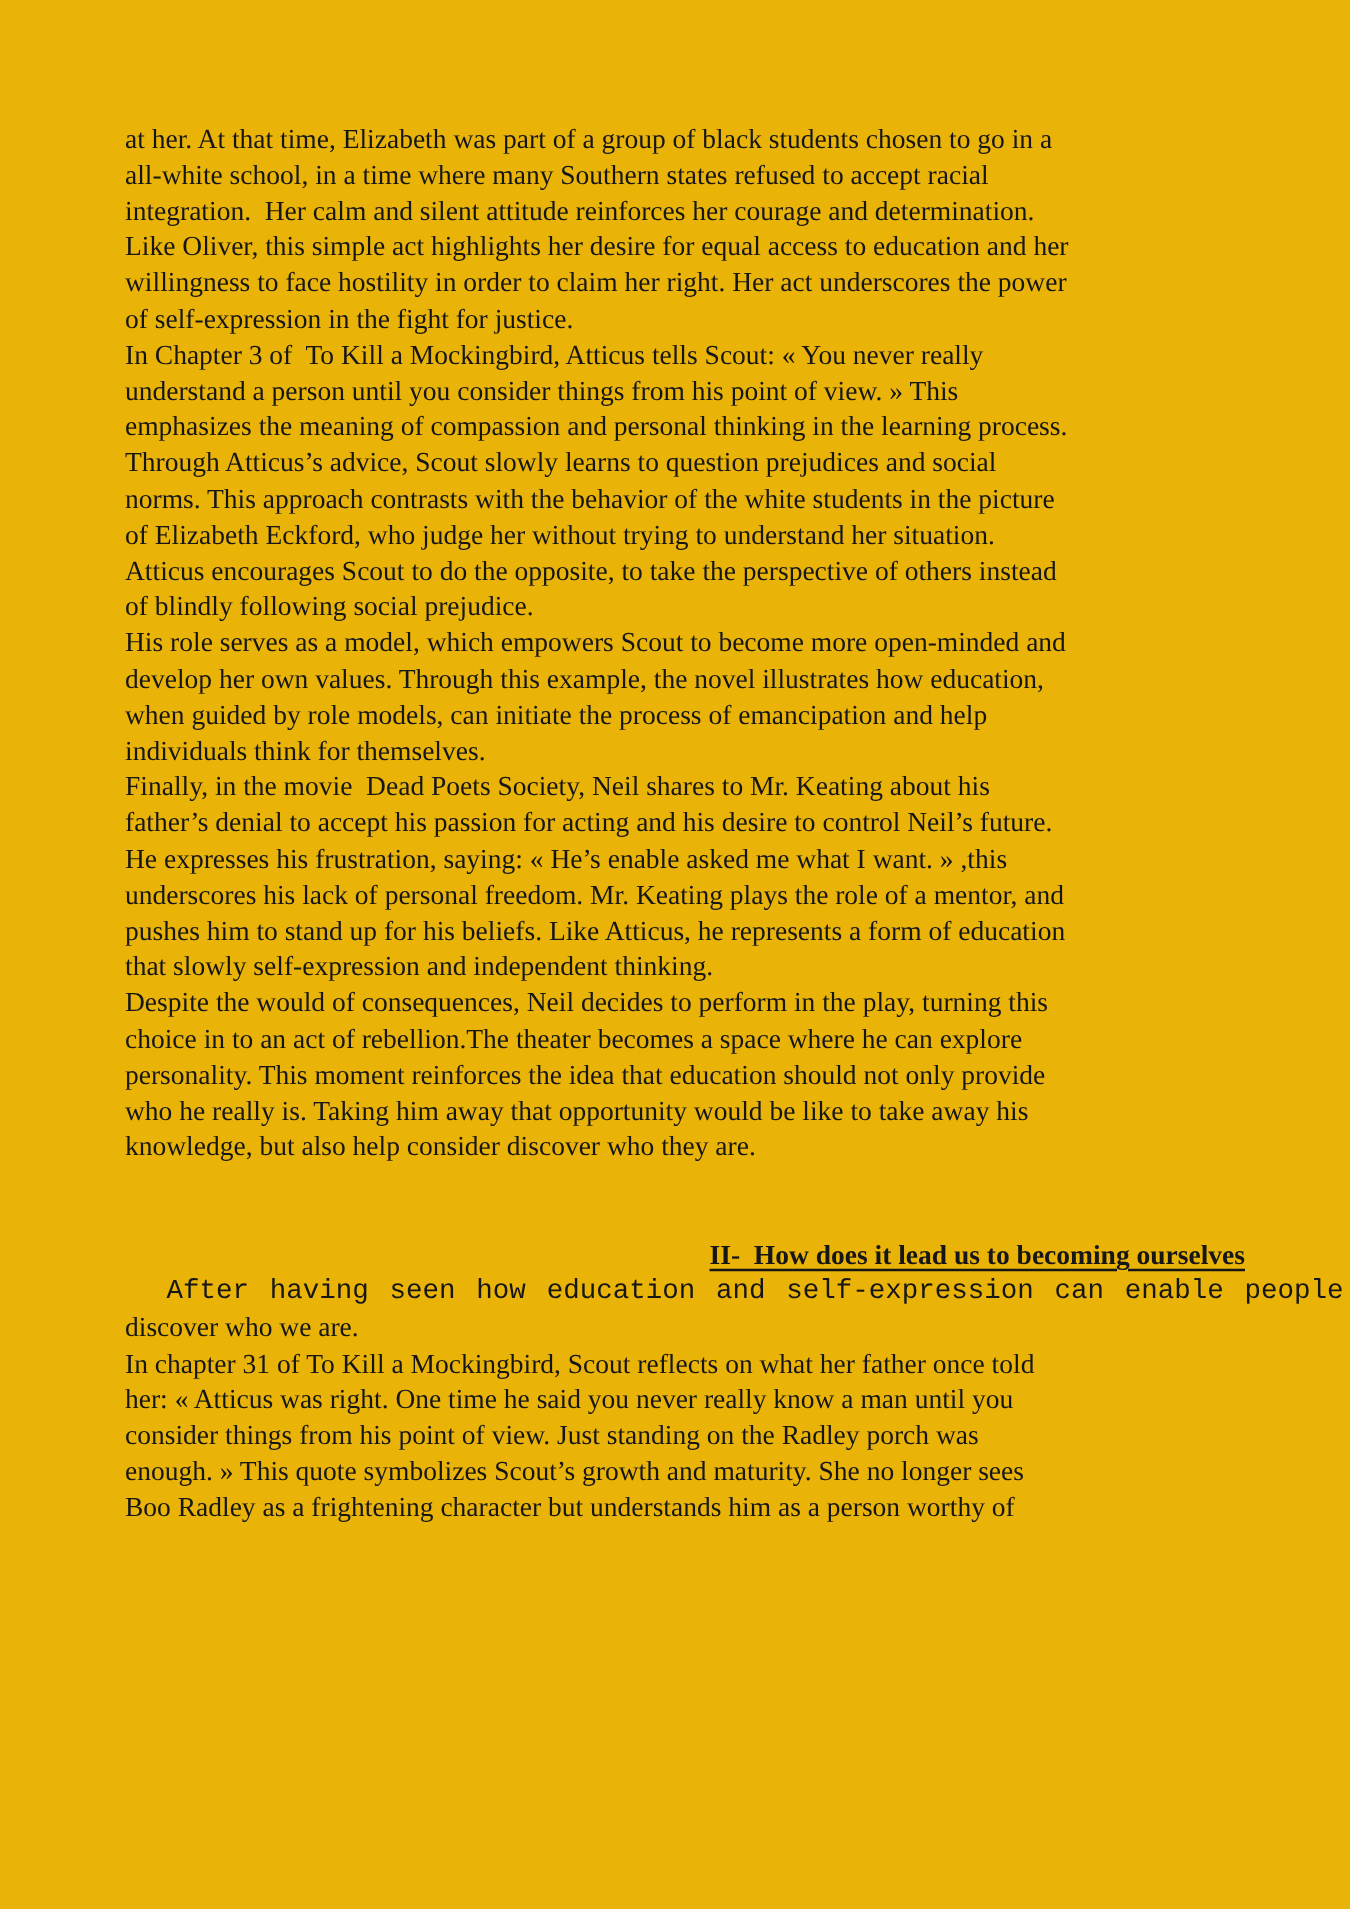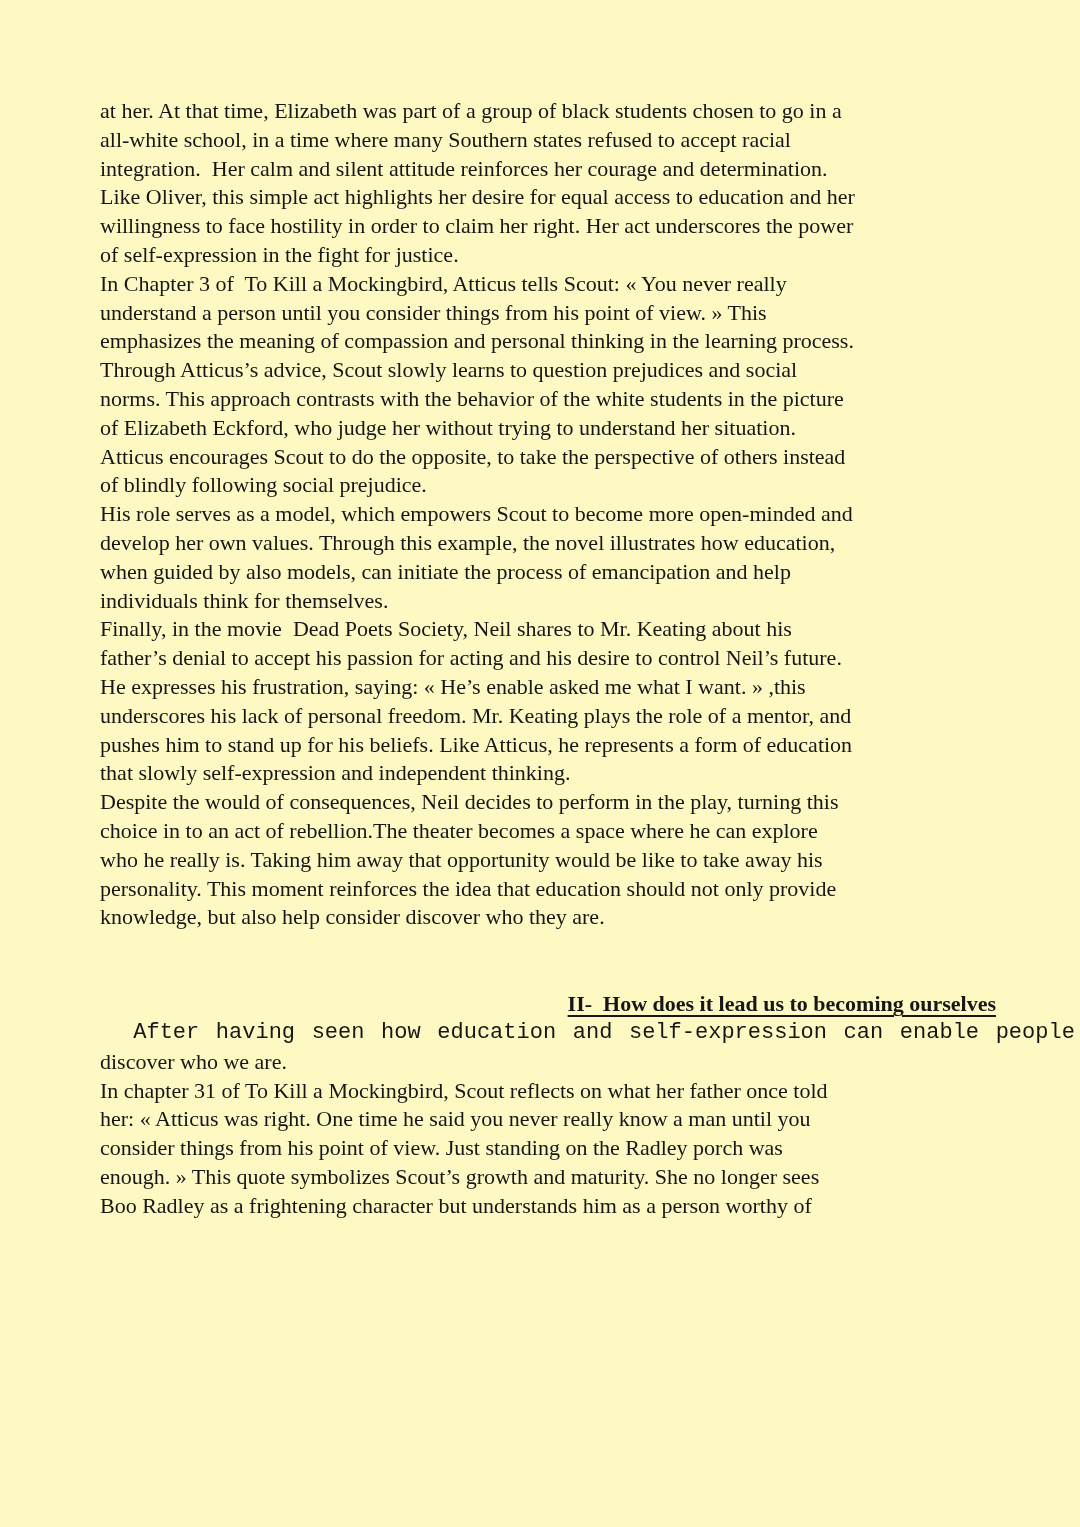--- a/index.html
+++ b/index.html
@@ -4,21 +4,21 @@
 <style>
   html, body {
     margin: 0;
     padding: 0;
     background: #ffffff;
   }
   .page {
     position: relative;
     width: 1080px;
     height: 1527px;
-    background: #fef9c3;
+    background: #eab308;
     overflow: hidden;
     box-sizing: border-box;
   }
   .doc {
     position: absolute;
     top: 97px;
     left: 100px;
     width: 896px;
     font-family: "Liberation Serif", "DejaVu Serif", serif;
     font-size: 22px;
@@ -63,34 +63,34 @@
         <div class="line">In Chapter 3 of  To Kill a Mockingbird, Atticus tells Scout: « You never really</div>
         <div class="line">understand a person until you consider things from his point of view. » This</div>
         <div class="line">emphasizes the meaning of compassion and personal thinking in the learning process.</div>
         <div class="line">Through Atticus’s advice, Scout slowly learns to question prejudices and social</div>
         <div class="line">norms. This approach contrasts with the behavior of the white students in the picture</div>
         <div class="line">of Elizabeth Eckford, who judge her without trying to understand her situation.</div>
         <div class="line">Atticus encourages Scout to do the opposite, to take the perspective of others instead</div>
         <div class="line">of blindly following social prejudice.</div>
         <div class="line">His role serves as a model, which empowers Scout to become more open-minded and</div>
         <div class="line">develop her own values. Through this example, the novel illustrates how education,</div>
-        <div class="line">when guided by also models, can initiate the process of emancipation and help</div>
+        <div class="line">when guided by role models, can initiate the process of emancipation and help</div>
         <div class="line">individuals think for themselves.</div>
       </div>
       <div class="block paragraph">
         <div class="line">Finally, in the movie  Dead Poets Society, Neil shares to Mr. Keating about his</div>
         <div class="line">father’s denial to accept his passion for acting and his desire to control Neil’s future.</div>
         <div class="line">He expresses his frustration, saying: « He’s enable asked me what I want. » ,this</div>
         <div class="line">underscores his lack of personal freedom. Mr. Keating plays the role of a mentor, and</div>
         <div class="line">pushes him to stand up for his beliefs. Like Atticus, he represents a form of education</div>
         <div class="line">that slowly self-expression and independent thinking.</div>
         <div class="line">Despite the would of consequences, Neil decides to perform in the play, turning this</div>
         <div class="line">choice in to an act of rebellion.The theater becomes a space where he can explore</div>
+        <div class="line">personality. This moment reinforces the idea that education should not only provide</div>
         <div class="line">who he really is. Taking him away that opportunity would be like to take away his</div>
-        <div class="line">personality. This moment reinforces the idea that education should not only provide</div>
         <div class="line">knowledge, but also help consider discover who they are.</div>
       </div>
       <div class="block heading">
         <div class="line">II-  How does it lead us to becoming ourselves</div>
       </div>
       <div class="block paragraph">
         <div class="line wide">  After having seen how education and self-expression can enable people to overcome</div>
         <div class="line">discover who we are.</div>
       </div>
       <div class="block paragraph">

